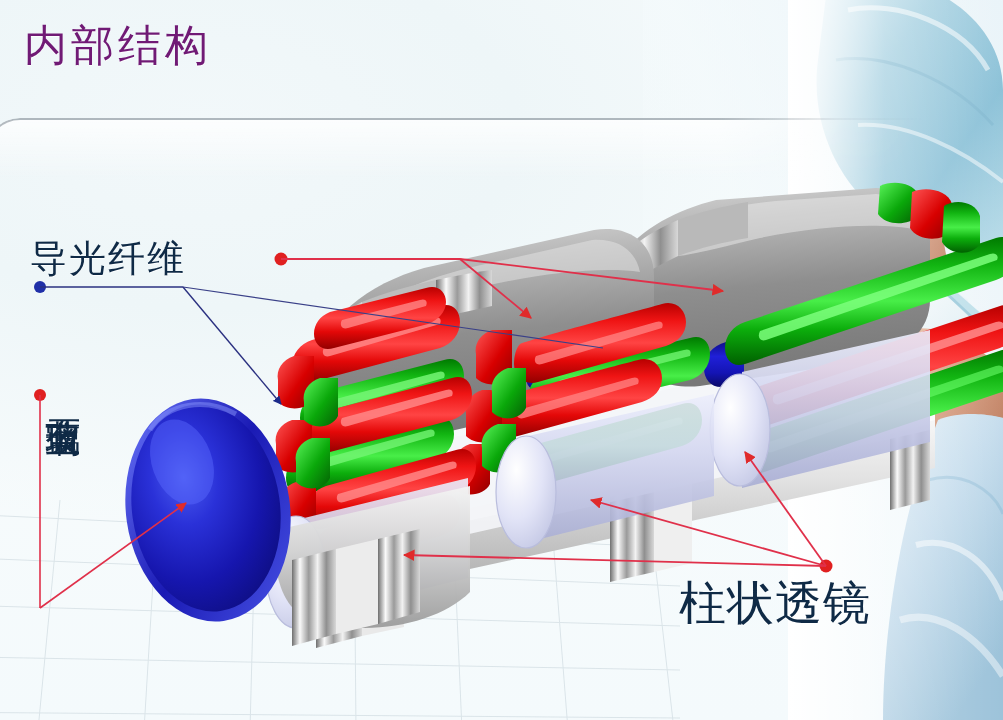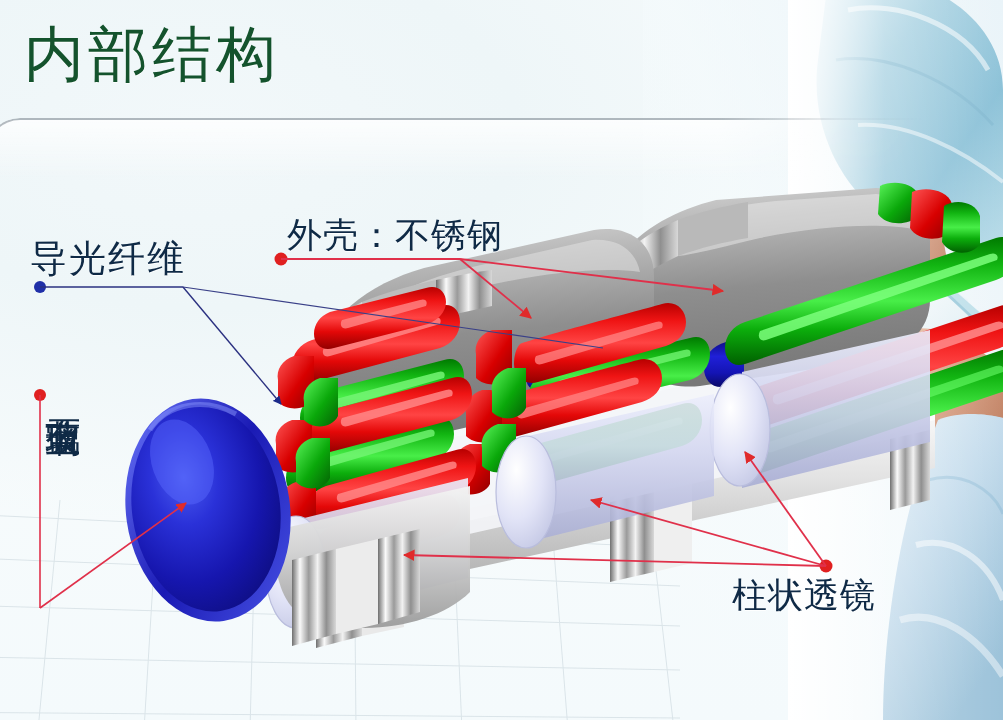--- a/index.html
+++ b/index.html
@@ -42,39 +42,39 @@
     background:linear-gradient(180deg,rgba(255,255,255,.78) 0%,rgba(255,255,255,0) 60px);
     box-shadow:0 2px 5px -2px rgba(90,105,115,.35);
     -webkit-mask-image:linear-gradient(90deg,#000 0%,#000 72%,rgba(0,0,0,.15) 84%,rgba(0,0,0,0) 92%);
             mask-image:linear-gradient(90deg,#000 0%,#000 72%,rgba(0,0,0,.15) 84%,rgba(0,0,0,0) 92%);
     pointer-events:none;
   }
 
   
   .title{
     position:absolute;left:24px;top:22px;
-    font-size:60px;line-height:1.1;letter-spacing:4px;
-    color:#14532d;
+    font-size:43px;line-height:1.1;letter-spacing:4px;
+    color:#701a75;
     font-family:"Liberation Serif","DejaVu Serif",serif;
     text-shadow:0 1px 0 rgba(255,255,255,.8);
     white-space:nowrap;
   }
 
   
   .surgeon{position:absolute;right:0;top:0;width:215px;height:720px;overflow:hidden;}
 
   
   .lbl{
     position:absolute;color:#0f2a46;white-space:nowrap;
     font-family:"Liberation Serif","DejaVu Serif",serif;
     text-shadow:0 1px 0 rgba(255,255,255,.85);
   }
   .lbl-fiber{left:30px;top:234px;font-size:37px;letter-spacing:2px;text-align:center;}
   .lbl-shell{left:287px;top:212px;font-size:35px;letter-spacing:1px;}
-  .lbl-lens{left:732px;top:572px;font-size:35px;letter-spacing:1px;}
+  .lbl-lens{left:679px;top:572px;font-size:47px;letter-spacing:1px;}
   .lbl-sapphire{
     left:44px;top:392px;font-size:35px;line-height:1.06;letter-spacing:0;
     writing-mode:vertical-rl;text-orientation:upright;
   }
 
   
   .leader-svg{position:absolute;left:0;top:0;width:1003px;height:720px;overflow:visible;pointer-events:none;}
   .diagram-svg{position:absolute;left:0;top:0;width:1003px;height:720px;overflow:visible;}
 </style>
 </head>
@@ -480,17 +480,16 @@
       <circle cx="826" cy="566" r="6.5" fill="#e02020"></circle>
       <path d="M826 566 L745 452" stroke="#e0304a" stroke-width="1.8" fill="none" marker-end="url(#arrRed)"></path>
       <path d="M826 566 L591 500" stroke="#e0304a" stroke-width="1.8" fill="none" marker-end="url(#arrRed)"></path>
       <path d="M826 566 L404 555" stroke="#e0304a" stroke-width="1.8" fill="none" marker-end="url(#arrRed)"></path>
     </g>
   </svg>
 
   <div class="title">内部结构</div>
 
   <div class="lbl lbl-fiber">导光纤维</div>
-  <div class="lbl lbl-shell">外壳：不锈钢</div>
   <div class="lbl lbl-sapphire">蓝宝石玻璃</div>
   <div class="lbl lbl-lens">柱状透镜</div>
 
 </div>
 
 </body></html>

